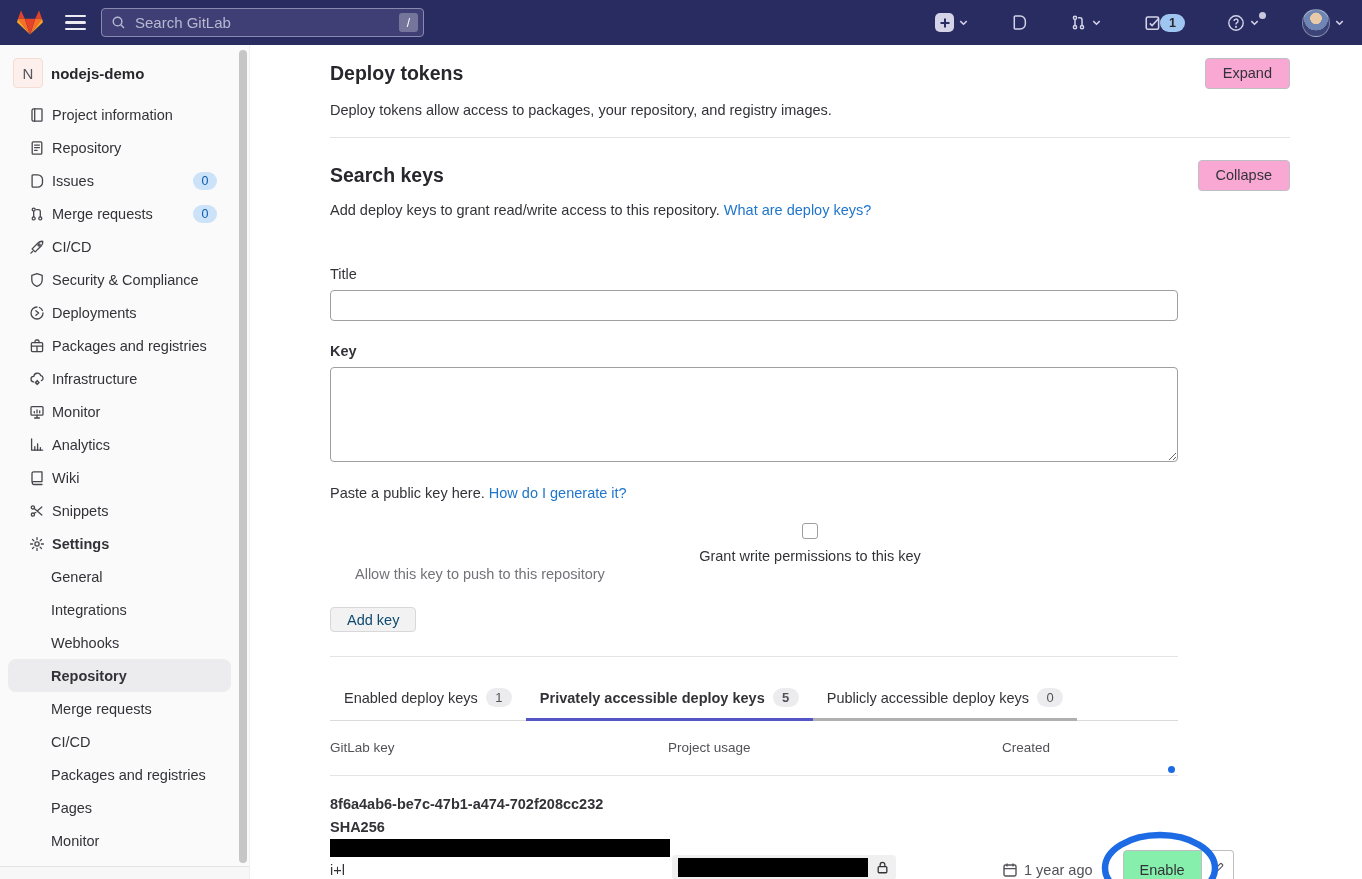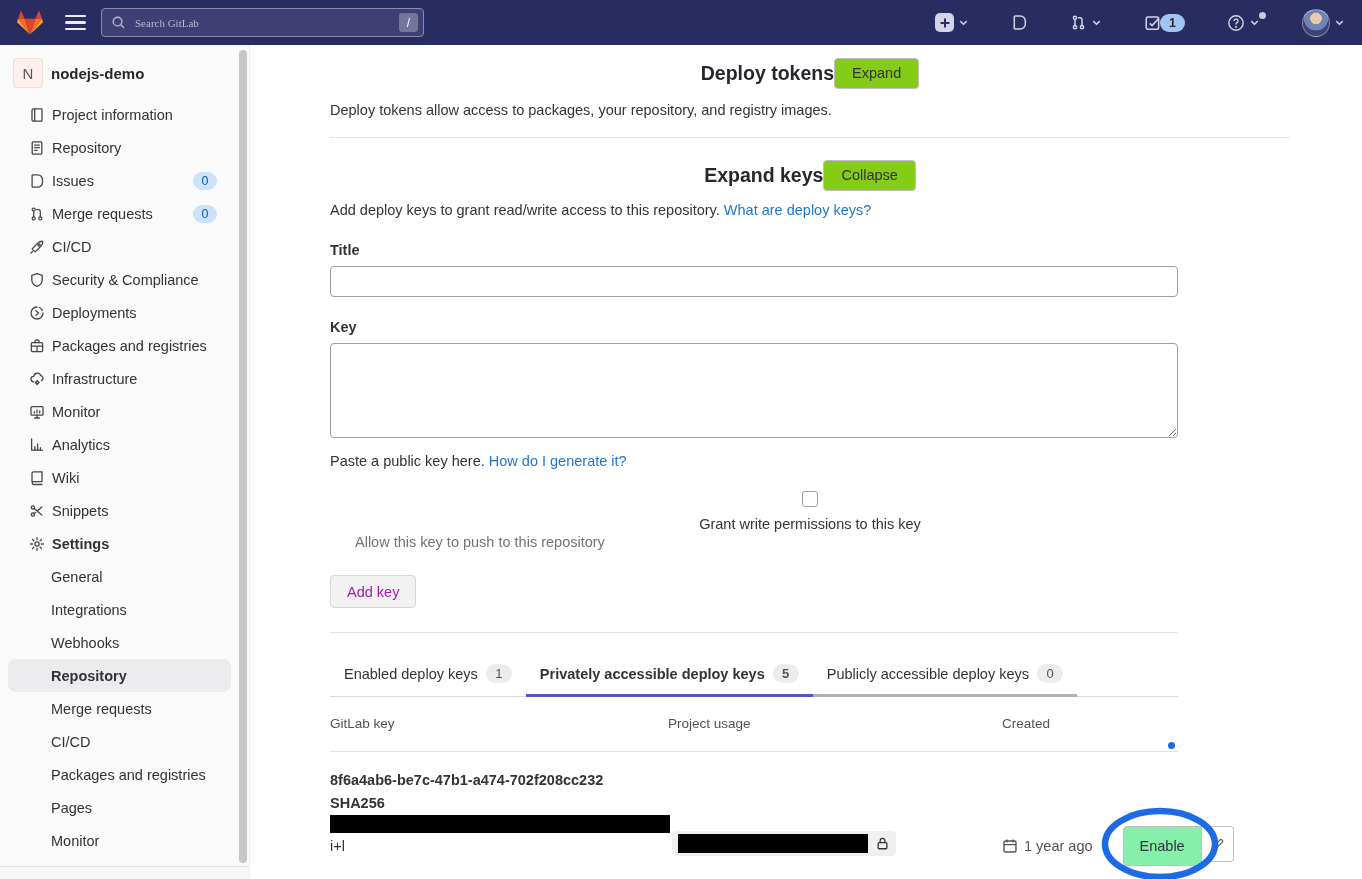--- a/index.html
+++ b/index.html
@@ -19,21 +19,21 @@
   .hamburger { width:21px; height:15px; margin-left:21px; display:flex; flex-direction:column; justify-content:space-between; cursor:pointer; }
   .hamburger span { height:2.2px; background:#ecebf4; border-radius:2px; }
   .searchbox {
     margin-left:15px; width:323px; height:29px; background:#403f75;
     border:1px solid #8a89b0; border-radius:4px; display:flex; align-items:center;
     padding:0 5px 0 9px; gap:7px;
   }
   .searchbox svg { flex:none; }
   .searchbox input {
     flex:1; background:transparent; border:none; outline:none;
-    color:#f0abfc; font-size:11px; font-family:Liberation Serif, serif; min-width:0;
+    color:#f0abfc; font-size:15px; font-family:Liberation Sans, sans-serif; min-width:0;
   }
   .searchbox input::placeholder { color:#b9b8d3; opacity:1; }
   .search-kbd {
     width:19px; height:19px; border-radius:3px; background:rgba(255,255,255,.28);
     color:#fff; font-size:12px; display:flex; align-items:center; justify-content:center;
   }
   .nav-right { position:absolute; right:14px; top:0; height:45px; display:flex; align-items:center; gap:14px; color:#d4d3e8; }
   .nav-group { display:flex; align-items:center; gap:4px; cursor:pointer; padding:0 3px; }
   .nav-sep { width:8px; }
   .plus-square { width:19px; height:19px; border-radius:5px; background:#d4d3e8; position:relative; }
@@ -86,51 +86,51 @@
     position:absolute; top:5px; right:2px; width:8px; height:813px;
     background:#c6c6c6; border-radius:4px;
   }
   .sidebar-footer {
     position:absolute; bottom:0; left:0; width:100%; height:13px;
     border-top:1px solid #e3e3e3; background:#f7f7f7;
   }
 
   
   .main { flex:1; padding:10px 72px 0 80px; position:relative; }
-  .block-head { display:flex; justify-content:center; align-items:center; height:32px; margin-top:2px; }
+  .block-head { display:flex; justify-content:space-between; align-items:center; height:32px; margin-top:2px; }
   .block-head h2 { margin:0; font-size:19.5px; font-weight:600; color:#28272d; }
   .btn {
-    font-family:inherit; font-size:14.5px; color:#333238; background:#84cc16;
+    font-family:inherit; font-size:14.5px; color:#333238; background:#f9a8d4;
     border:1px solid #bfbfc3; border-radius:4px; height:31px; padding:0 17px; cursor:pointer;
   }
   .desc { margin:13px 0 0; }
   .hr-full { border:none; border-top:1px solid #e4e4e7; margin:19px 0 0; }
   .head2 { margin-top:21px; }
   .desc2 { margin:11px 0 0; }
   a.link { color:#1f75cb; text-decoration:none; cursor:pointer; }
 
-  .form-label { margin-top:24px; font-weight:700; }
+  .form-label { margin-top:48px; font-weight:400; }
   .form-label2 { margin-top:22px; font-weight:600; }
   .text-input {
     display:block; margin-top:8px; width:848px; height:31px;
     border:1px solid #9f9fa3; border-radius:4px; padding:0 10px;
     font-family:inherit; font-size:14.5px; background:#fff;
   }
   .key-textarea {
     display:block; margin-top:8px; width:848px; height:95px; resize:vertical;
     border:1px solid #9f9fa3; border-radius:4px; padding:8px 10px;
     font-family:inherit; font-size:14.5px; background:#fff;
   }
-  .key-help { margin-top:15px; }
+  .key-help { margin-top:23px; }
   .check-row { margin-top:22px; display:flex; align-items:center; gap:9px;flex-direction:column; }
   .checkbox { width:16px; height:16px; border:1px solid #9e9ea3; border-radius:3px; background:#fff; flex:none; cursor:pointer; }
   .check-help { margin-top:2px; padding-left:25px; color:#737278; }
   .btn-addkey {
-    margin-top:25px; height:33px; padding:0 16px; font-family:inherit; font-size:14.5px;
-    background:#f2f2f3; border:1px solid #d8d8da; border-radius:4px; color:#a21caf; cursor:pointer;
+    margin-top:25px; height:25px; padding:0 16px; font-family:inherit; font-size:14.5px;
+    background:#f2f2f3; border:1px solid #d8d8da; border-radius:4px; color:#0c4a6e; cursor:pointer;
   }
   .hr-form { border:none; border-top:1px solid #e4e4e7; margin:24px 0 0; width:848px; }
 
   
   .tabs { display:flex; width:848px; border-bottom:1px solid #dbdbdb; }
   .tab { position:relative; padding:31px 14px 13px; display:flex; align-items:center; gap:8px; cursor:pointer; color:#333238; }
   .tab .tab-count {
     background:#ececef; color:#535158; font-size:13px; height:19px; min-width:26px;
     padding:0 8px; border-radius:10px; display:flex; align-items:center; justify-content:center;
   }
@@ -430,21 +430,21 @@
         <h2>Deploy tokens</h2>
         <button class="btn">Expand</button>
       </div>
       <p class="desc">Deploy tokens allow access to packages, your repository, and registry images.</p>
     </section>
 
     <hr class="hr-full">
 
     <section>
       <div class="block-head head2">
-        <h2>Expand keys</h2>
+        <h2>Search keys</h2>
         <button class="btn">Collapse</button>
       </div>
       <p class="desc2"><span>Add deploy keys to grant read/write access to this repository. </span><a class="link">What are deploy keys?</a></p>
 
       <div class="form-label">Title</div>
       <input class="text-input" value="" style="">
 
       <div class="form-label2">Key</div>
       <textarea class="key-textarea" style=""></textarea>
 

